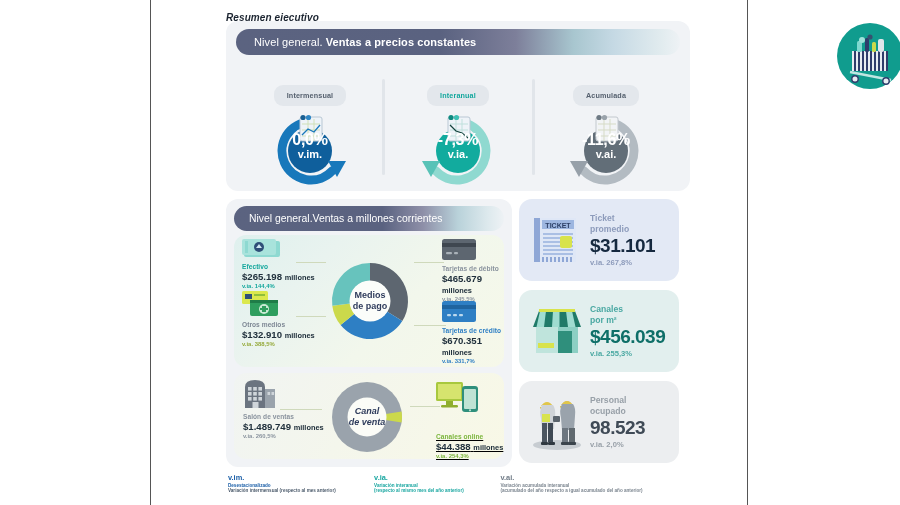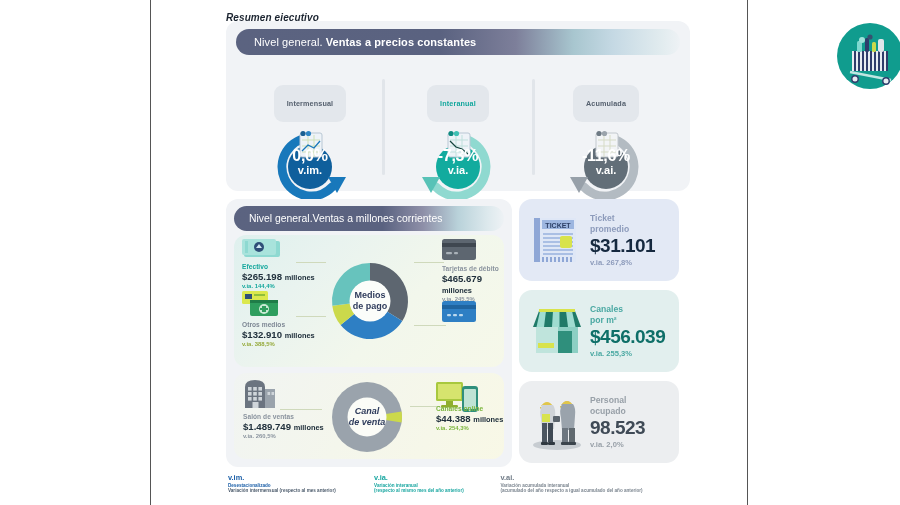--- a/index.html
+++ b/index.html
@@ -55,21 +55,21 @@
   }
 
   
   .metrics { position: absolute; left: 10px; top: 42px; width: 444px; height: 126px;
              display: flex; }
   .metric-col { flex: 1; position: relative; display: flex; flex-direction: column; align-items: center; }
   .metric-pill {
     margin-top: 22px;
     background: #e3e7ec; color: #55606e;
     font-size: 7.2px; font-weight: bold;
-    border-radius: 9px; padding: 14px 13px;
+    border-radius: 9px; padding: 6px 13px;
     letter-spacing: .15px;
   }
   .metric-pill.teal { color: #13a79d; }
   .metric-ring { position: relative; margin-top: 5px; width: 96px; height: 74px; }
   .metric-value {
     position: absolute; left: 0; right: 0; top: 20px;
     text-align: center; color: #ffffff; pointer-events: none;
   }
   .metric-value .num { display: block; font-size: 16px; font-weight: bold; letter-spacing: -.3px; }
   .metric-value .lbl { display: block; font-size: 11px; font-weight: bold; margin-top: -1px; }
@@ -377,20 +377,28 @@
 
       <div class="icon-box" style="left:208px; top:66px;">
         <svg width="36" height="22" viewBox="0 0 36 22">
           <rect x="0" y="0" width="34" height="21" rx="2.5" fill="#2e7fc4"></rect>
           <rect x="0" y="4" width="34" height="4" fill="#1f649f"></rect>
           <rect x="5" y="13" width="4" height="2.2" rx="1" fill="#bcd9ee"></rect>
           <rect x="11" y="13" width="4" height="2.2" rx="1" fill="#bcd9ee"></rect>
           <rect x="17" y="13" width="4" height="2.2" rx="1" fill="#bcd9ee"></rect>
         </svg>
       </div>
+      <div class="pm-block" style="left:208px; top:92px;">
+        <div class="pm-name c-blue">Tarjetas de crédito</div>
+        <div class="pm-value">
+          <span>$670.351</span>
+          <span class="mill">millones</span>
+        </div>
+        <div class="pm-var c-blue">v.ia. 331,7%</div>
+      </div>
     </div>
 
     <div class="card-inner" id="canal-card">
 
       <div class="donut-wrap" style="left:88px; top:3px; width:90px; height:82px;font-style:italic;">
         <svg width="90" height="82" viewBox="0 0 90 82">
           <g transform="translate(45,41)">
 
             <circle cx="0" cy="0" r="35" fill="#9aa3ac"></circle>
             <path d="M0 0 L34.6 -5.4 A35 35 0 0 1 34.6 5.4 Z" fill="#cbd94b"></path>
@@ -439,21 +447,21 @@
         <svg width="44" height="32" viewBox="0 0 44 32">
           <rect x="0" y="1" width="27" height="19" rx="1.5" fill="#a8c83e"></rect>
           <rect x="2" y="3" width="23" height="15" fill="#d6e46e"></rect>
           <rect x="10" y="20" width="7" height="4" fill="#8fae2e"></rect>
           <rect x="5" y="24" width="17" height="2.4" rx="1.2" fill="#8fae2e"></rect>
           <rect x="26" y="5" width="16" height="26" rx="3" fill="#2f8f7c"></rect>
           <rect x="28" y="8" width="12" height="20" rx="1" fill="#bfe3d4"></rect>
           <circle cx="34" cy="29.3" r="1.1" fill="#bfe3d4"></circle>
         </svg>
       </div>
-      <div class="pm-block" style="left:202px; top:32px;">
+      <div class="pm-block" style="left:202px; top:60px;text-decoration:underline;">
         <div class="pm-name c-green">Canales online</div>
         <div class="pm-value">
           <span>$44.388</span>
           <span class="mill">millones</span>
         </div>
         <div class="pm-var c-green">v.ia. 254,3%</div>
       </div>
     </div>
   </div>
 

